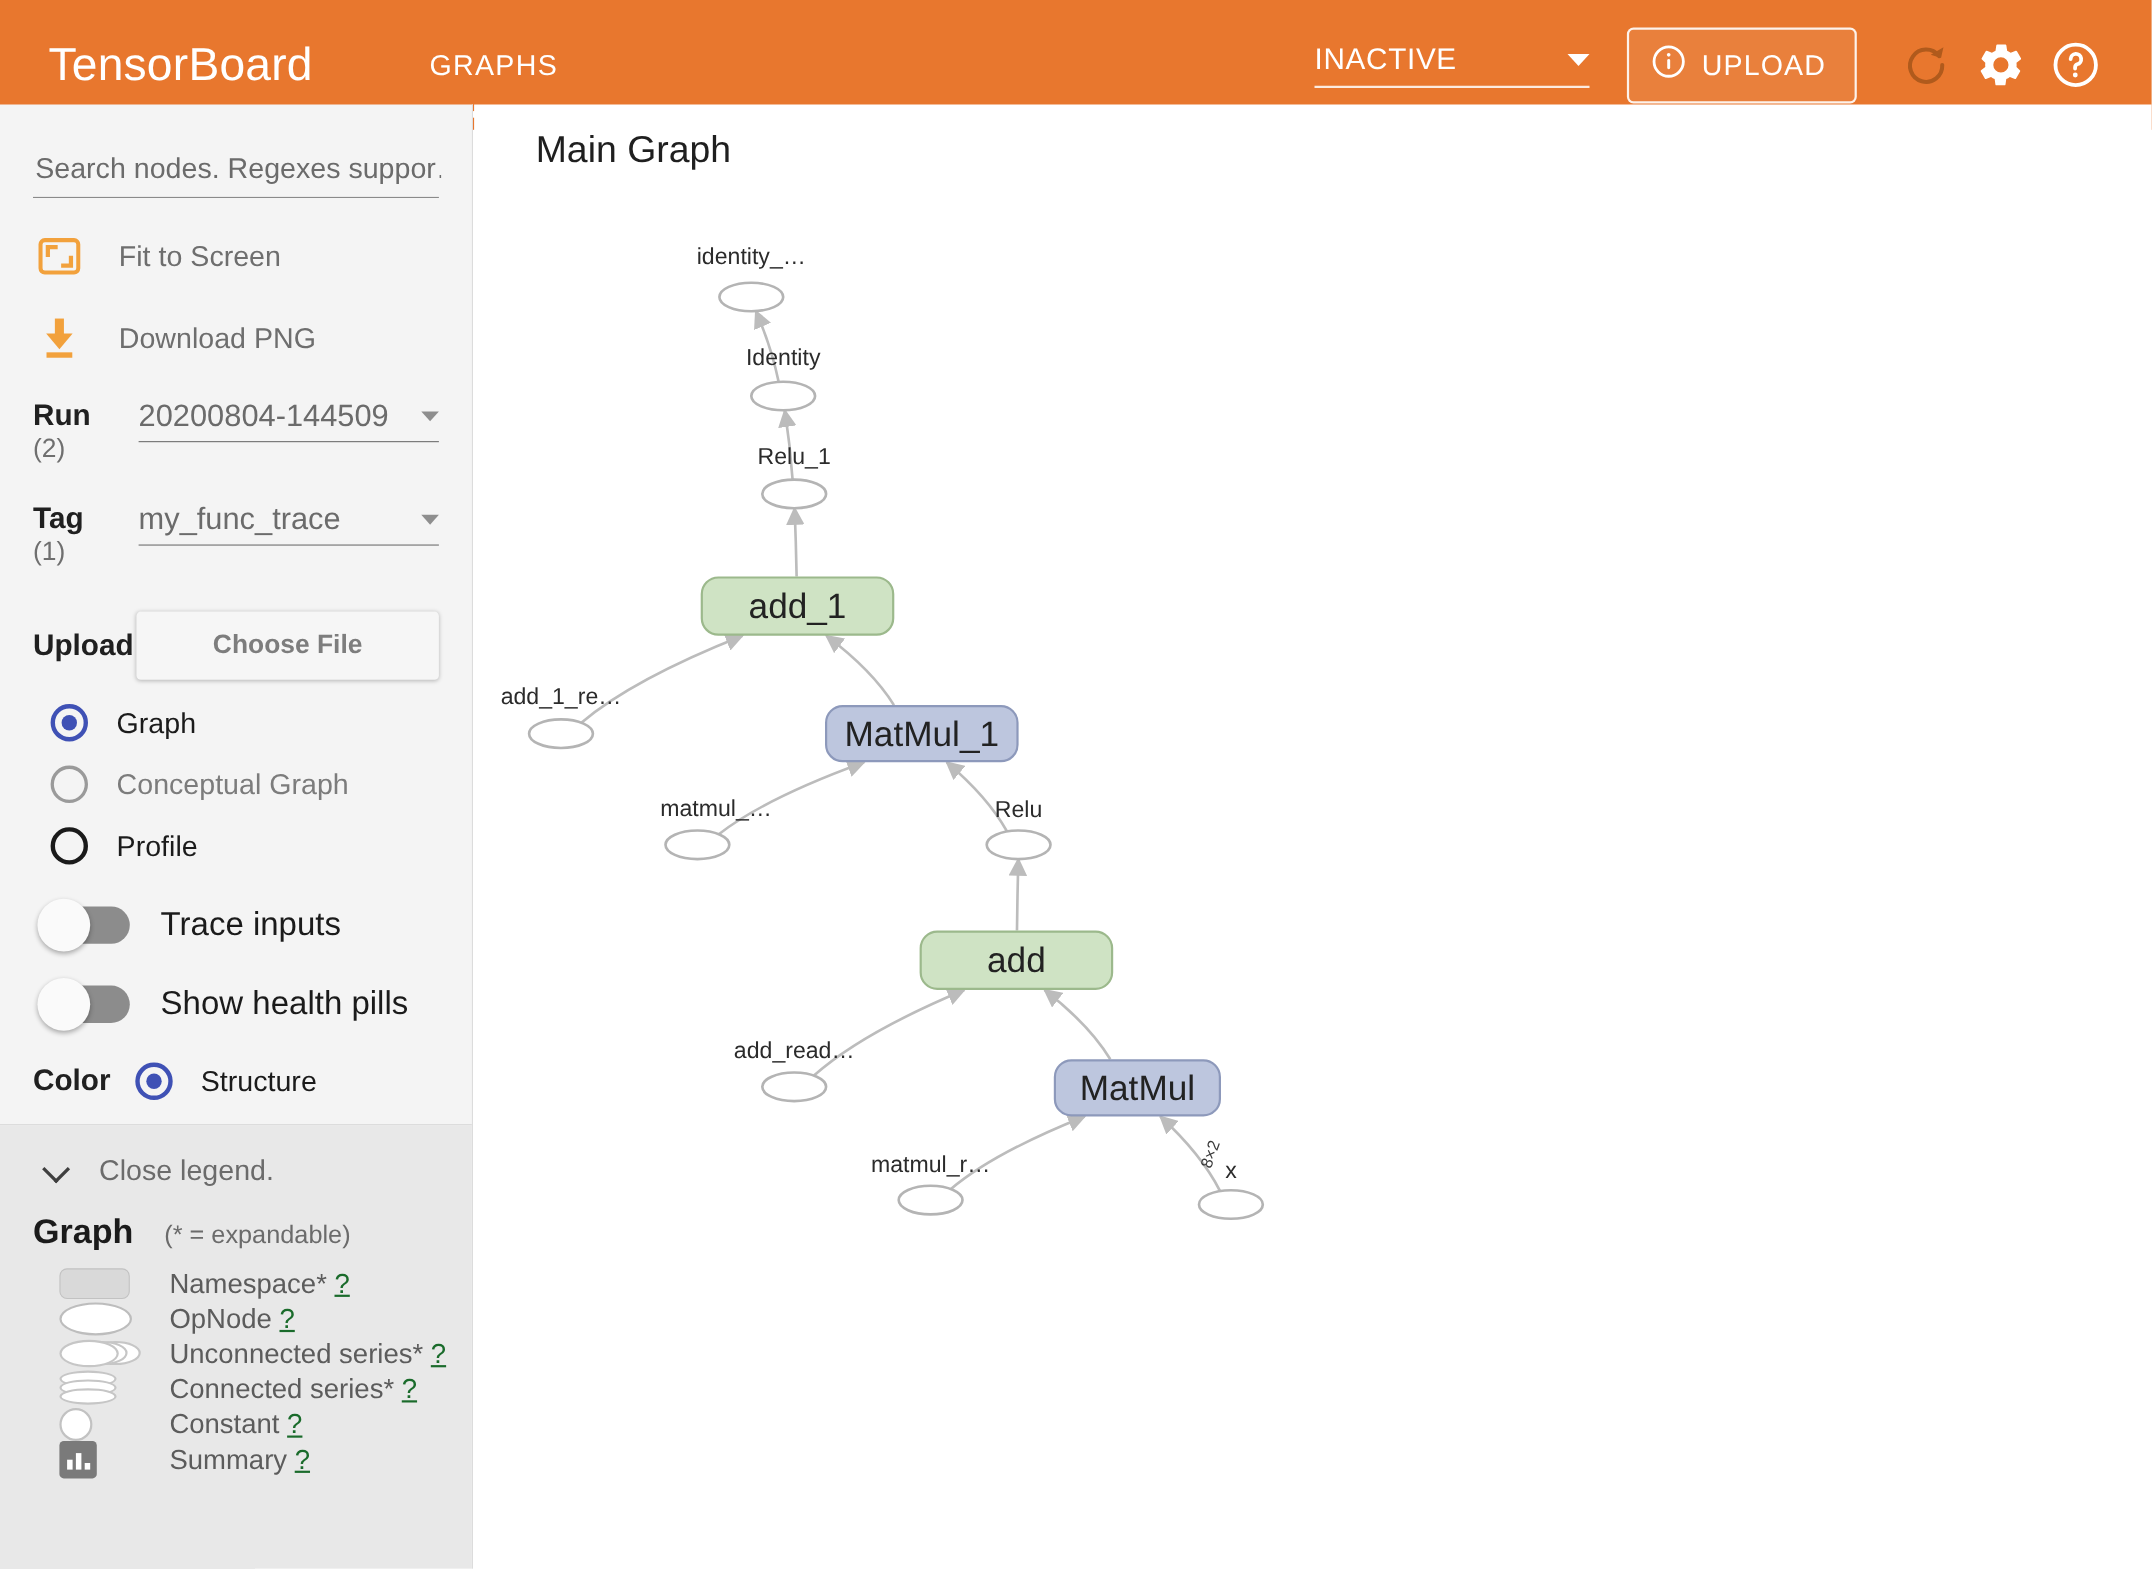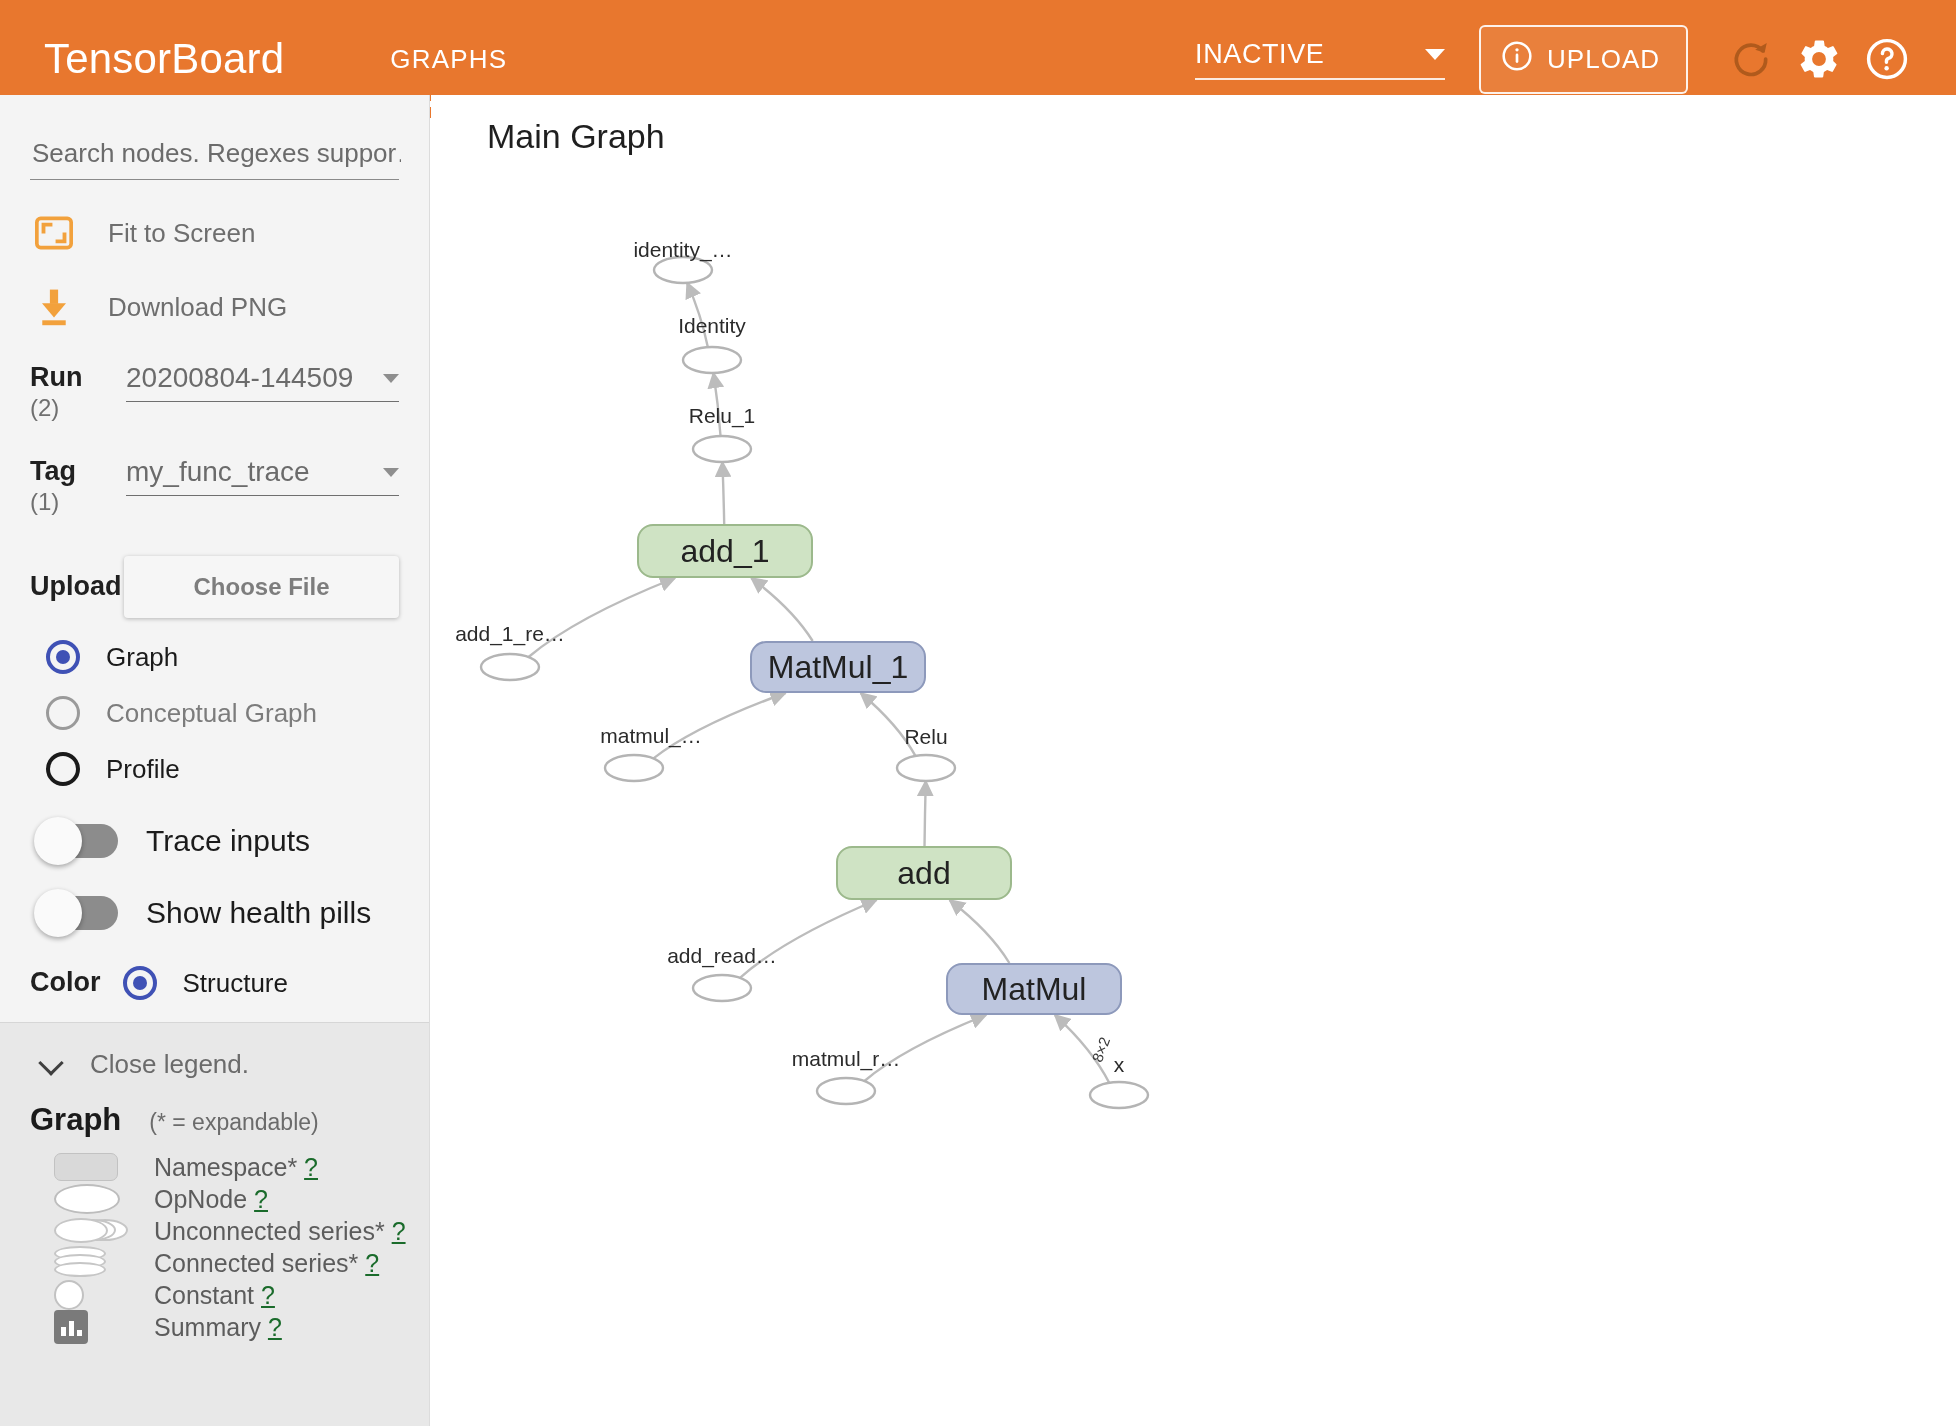--- a/index.html
+++ b/index.html
@@ -695,36 +695,36 @@
         <ellipse cx="291" cy="354" rx="29" ry="13" fill="#ffffff" stroke="#b4b4b4" stroke-width="2.4"></ellipse>
         <ellipse cx="79" cy="572" rx="29" ry="13" fill="#ffffff" stroke="#b4b4b4" stroke-width="2.4"></ellipse>
         <ellipse cx="203" cy="673" rx="29" ry="13" fill="#ffffff" stroke="#b4b4b4" stroke-width="2.4"></ellipse>
         <ellipse cx="495" cy="673" rx="29" ry="13" fill="#ffffff" stroke="#b4b4b4" stroke-width="2.4"></ellipse>
         <ellipse cx="291" cy="893" rx="29" ry="13" fill="#ffffff" stroke="#b4b4b4" stroke-width="2.4"></ellipse>
         <ellipse cx="415" cy="996" rx="29" ry="13" fill="#ffffff" stroke="#b4b4b4" stroke-width="2.4"></ellipse>
         <ellipse cx="688" cy="1000" rx="29" ry="13" fill="#ffffff" stroke="#b4b4b4" stroke-width="2.4"></ellipse>
       </g>
   </svg>
   <div id="node-layer">
-      <div class="n-label" style="left: 252px; top: 143px;">identity_…</div>
+      <div class="n-label" style="left: 252px; top: 127px;">identity_…</div>
       <div class="n-label" style="left: 281px; top: 219px;">Identity</div>
       <div class="n-label" style="left: 291px; top: 309px;">Relu_1</div>
       <div class="n-box green" style="left: 294px; top: 456px; width: 176px; height: 54px;">
         <span>add_1</span>
       </div>
       <div class="n-label" style="left: 79px; top: 527px;">add_1_re…</div>
       <div class="n-box blue" style="left: 407px; top: 572px; width: 176px; height: 52px;">
         <span>MatMul_1</span>
       </div>
       <div class="n-label" style="left: 220px; top: 629px;">matmul_…</div>
       <div class="n-label" style="left: 495px; top: 630px;">Relu</div>
       <div class="n-box green" style="left: 493px; top: 778px; width: 176px; height: 54px;">
         <span>add</span>
       </div>
       <div class="n-label" style="left: 291px; top: 849px;">add_read…</div>
-      <div class="n-box blue" style="left: 603px; top: 894px; width: 176px; height: 52px;">
+      <div class="n-box blue" style="left: 603px; top: 894px; width: 152px; height: 52px;">
         <span>MatMul</span>
       </div>
       <div class="n-label" style="left: 415px; top: 952px;">matmul_r…</div>
       <div class="n-label" style="left: 688px; top: 958px;">x</div>
       <div class="edge-lab" style="left: 657.02px; top: 945.883px; transform: rotate(-70deg);">8×2</div>
     </div>
 </div>
 
 </body></html>

